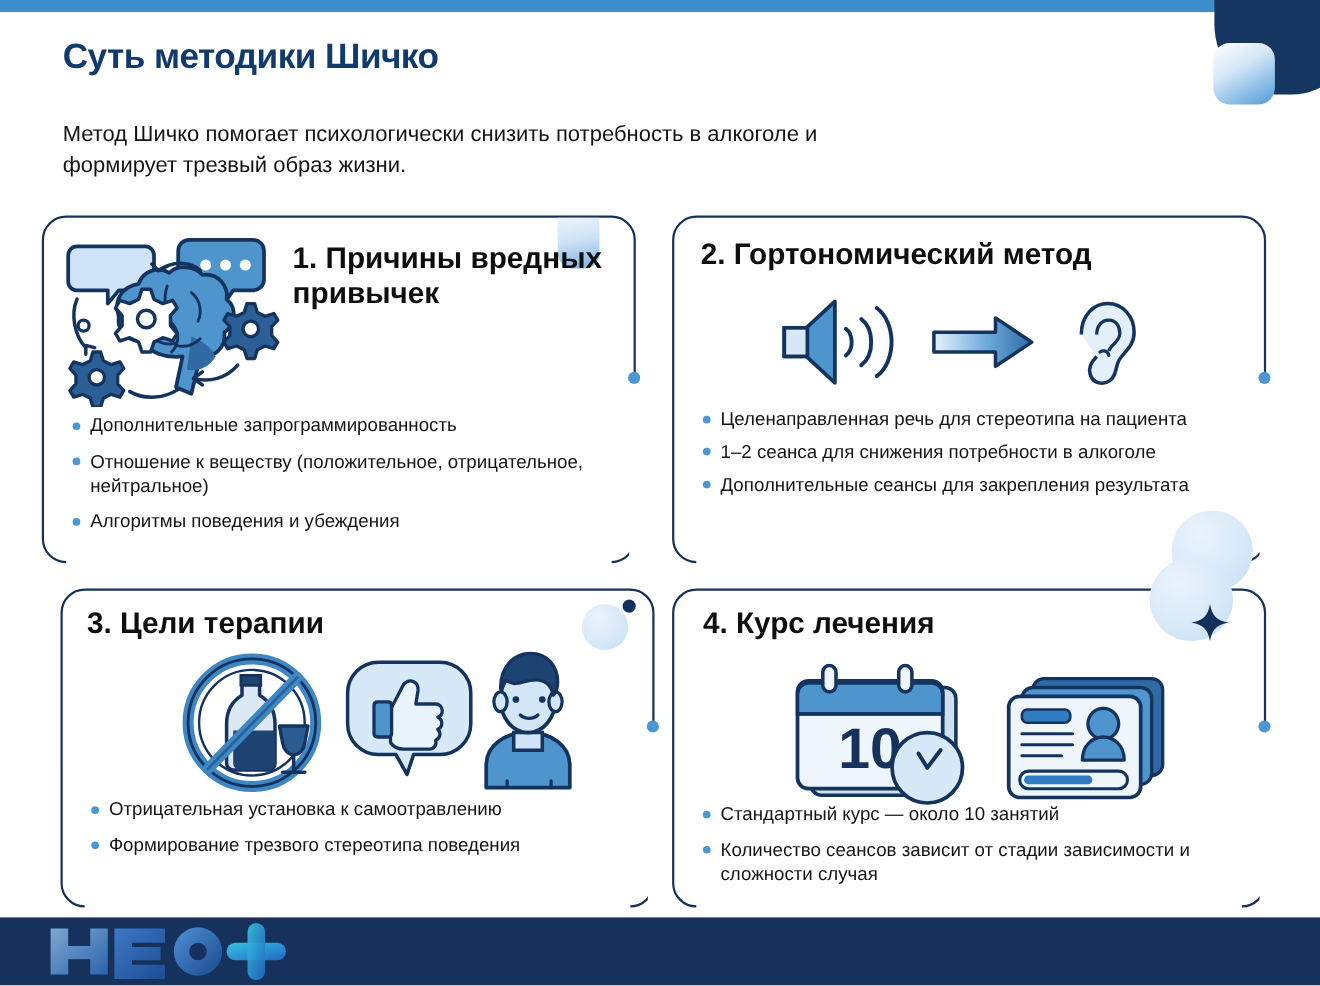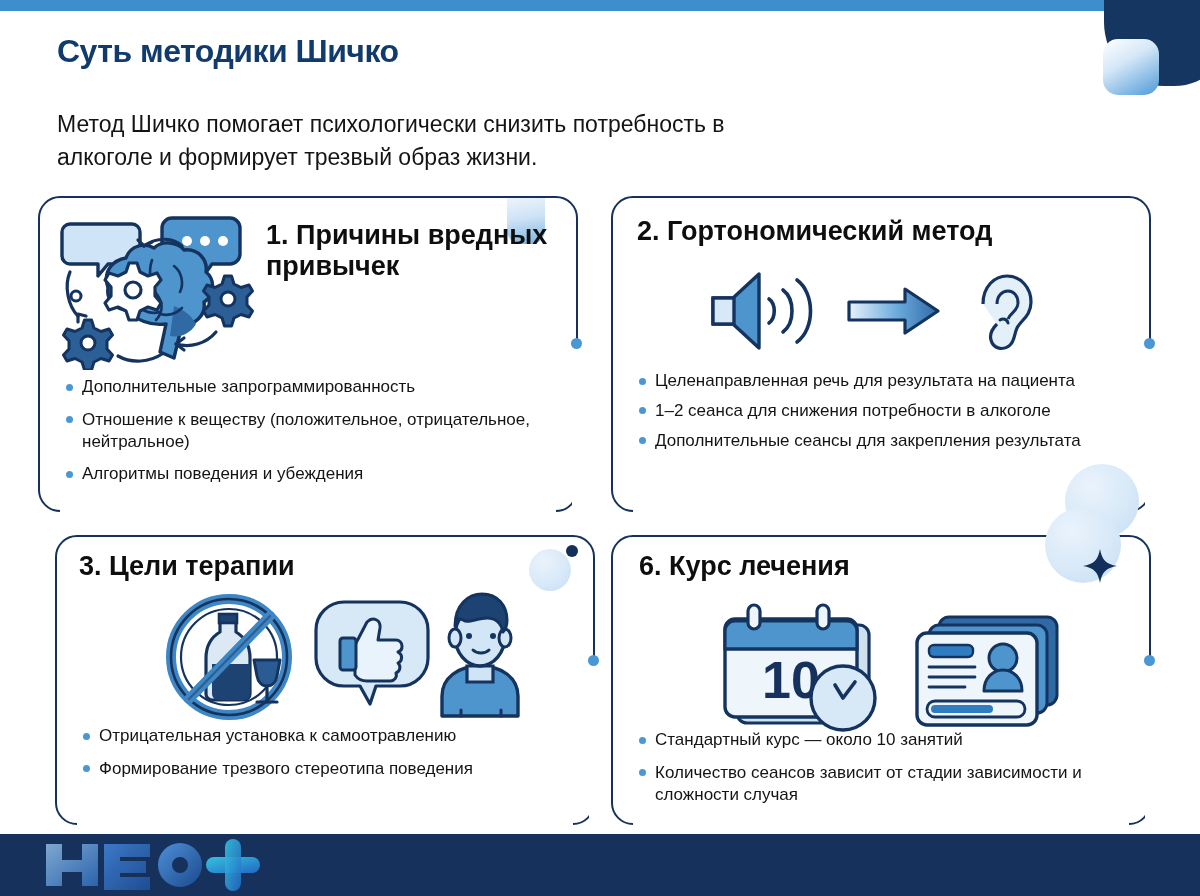--- a/index.html
+++ b/index.html
@@ -36,21 +36,21 @@
 
   
   .page-title{
     position:absolute; left:57px; top:33px;
     font-size:32px; font-weight:bold; color:#113a6d;
     letter-spacing:-0.5px;
   }
   .page-sub{
     position:absolute; left:57px; top:108px;
     width:720px;
-    font-size:23px; color:#141414; line-height:1.42;
+    font-size:20px; color:#141414; line-height:1.42;
   }
 
   
   .card{
     position:absolute;
     border:2.2px solid #16325c;
     border-radius:22px;
     background:#ffffff;
     overflow:visible;
   }
@@ -273,21 +273,21 @@
       <g transform="translate(268,8)">
         <path d="M12 30 c0 -18 12 -28 24 -28 c14 0 24 12 24 26 c0 14 -10 18 -14 26
                  c-3 6 -2 14 -8 18 c-7 5 -16 2 -18 -6 c-2 -7 2 -12 6 -16" fill="#e3eff9" stroke="#14345f" stroke-width="3.2" stroke-linejoin="round"></path>
         <path d="M26 30 c0 -8 5 -13 11 -13 c6 0 10 5 10 12 c0 8 -8 10 -10 16" fill="none" stroke="#14345f" stroke-width="3"></path>
         <path d="M29 46 c3 -2 7 -1 8 3" fill="none" stroke="#14345f" stroke-width="3" stroke-linecap="round"></path>
       </g>
     </svg>
   </div>
 
   <div class="bullets">
-    <div class="bullet">Целенаправленная речь для результата на пациента</div>
+    <div class="bullet">Целенаправленная речь для стереотипа на пациента</div>
     <div class="bullet">1–2 сеанса для снижения потребности в алкоголе</div>
     <div class="bullet">Дополнительные сеансы для закрепления результата</div>
   </div>
 </div>
 
 <div class="card" id="card3">
   <div class="mask-right"></div>
   <div class="mask-bottom"></div>
   <div class="edge-dot"></div>
   <div class="corner-circle"></div>
@@ -347,21 +347,21 @@
 <div class="card" id="card4">
   <div class="mask-right"></div>
   <div class="mask-bottom"></div>
   <div class="edge-dot"></div>
   <div class="corner-circle"></div>
   <svg class="sparkle" viewBox="0 0 34 34">
     <path d="M17 0 C19 11 23 15 34 17 C23 19 19 23 17 34 C15 23 11 19 0 17 C11 15 15 11 17 0 Z" fill="#12305b"></path>
   </svg>
 
   <div class="card-head">
-    <div class="card-title">6. Курс лечения</div>
+    <div class="card-title">4. Курс лечения</div>
   </div>
 
   <div class="icon-area">
     <svg viewBox="0 0 370 135" width="370" height="135">
 
       <rect x="34" y="22" width="132" height="98" rx="10" fill="#cfe0ee" stroke="#14345f" stroke-width="3.2"></rect>
 
       <rect x="22" y="16" width="132" height="98" rx="10" fill="#eef5fb" stroke="#14345f" stroke-width="3.4"></rect>
       <path d="M22 28 a10 10 0 0 1 10 -10 h112 a10 10 0 0 1 10 10 v18 h-132 z" fill="#4e95cd" stroke="#14345f" stroke-width="3.2"></path>
       <line x1="22" y1="46" x2="154" y2="46" stroke="#14345f" stroke-width="3"></line>

